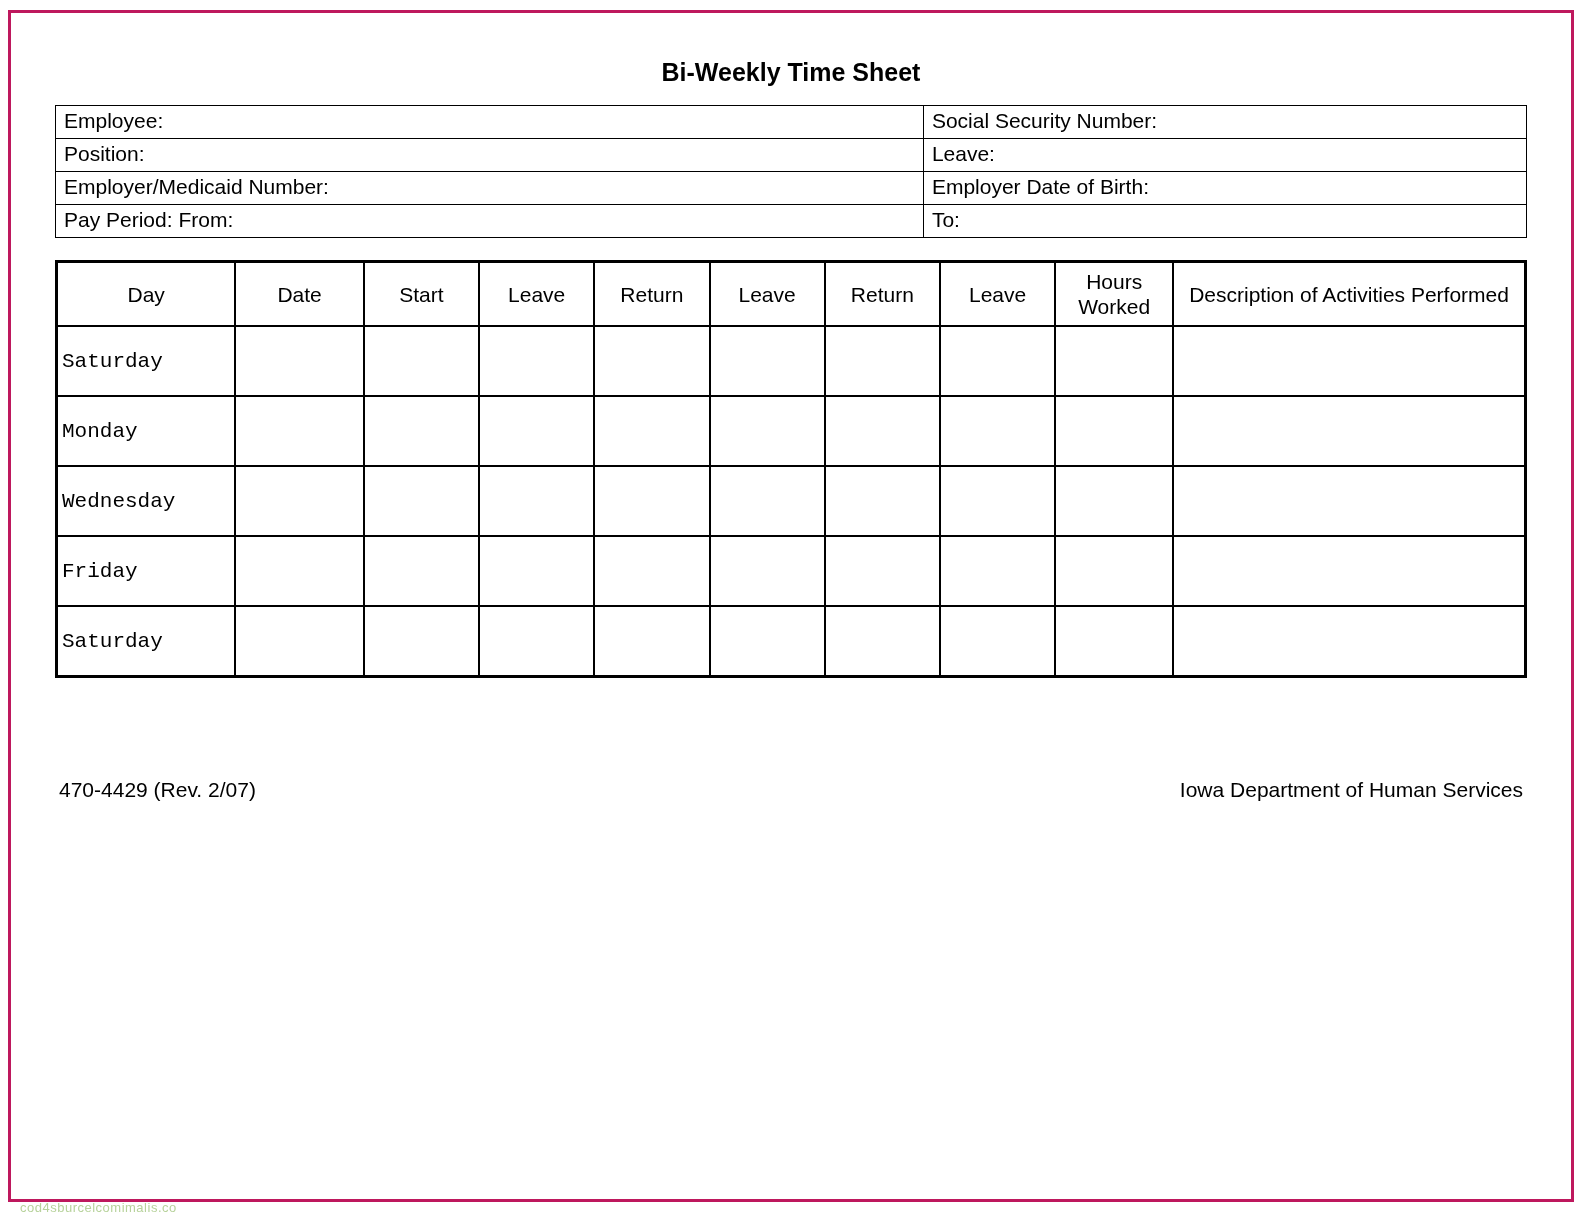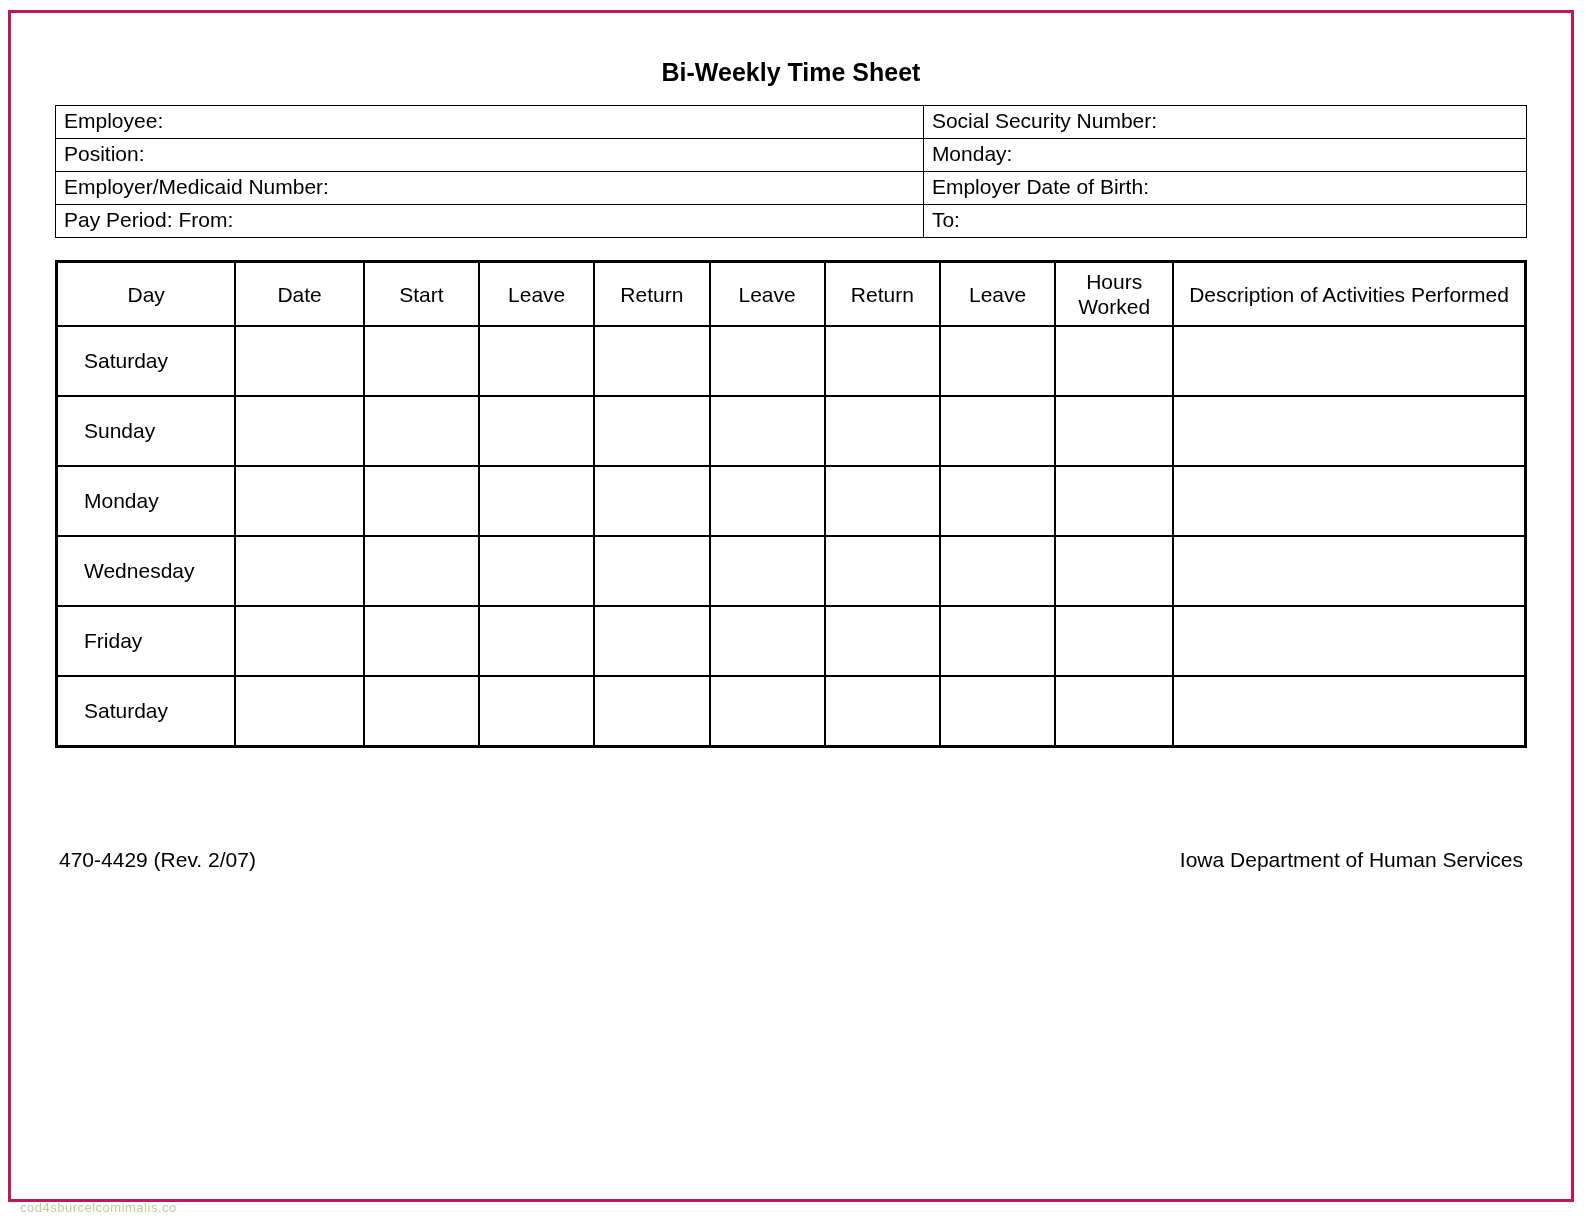--- a/index.html
+++ b/index.html
@@ -64,22 +64,23 @@
     font-size: 21px;
     font-weight: normal;
     text-align: center;
     padding: 6px 4px;
     line-height: 1.2;
   }
   .time-table thead tr { height: 58px; }
   .time-table tbody td { height: 66px; }
   .time-table tbody td.day-cell {
     font-size: 21px;
-    padding-left: 26px;
+    padding-left: 4px;
     vertical-align: middle;
+    font-family: Liberation Mono, monospace;
   }
   
   .c-day  { width: 135px; }
   .c-date { width: 97px; }
   .c-val  { width: 87px; }
   .c-hrs  { width: 89px; }
   .c-desc { width: 266px; }
 
   .footer-row {
     margin-top: 100px;
@@ -112,21 +113,21 @@
           <col class="left">
           <col class="right">
         </colgroup>
       <tbody>
           <tr>
         <td>Employee:</td>
         <td>Social Security Number:</td>
       </tr>
       <tr>
         <td>Position:</td>
-        <td>Monday:</td>
+        <td>Leave:</td>
       </tr>
       <tr>
         <td>Employer/Medicaid Number:</td>
         <td>Employer Date of Birth:</td>
       </tr>
       <tr>
         <td>Pay Period:  From:</td>
         <td>To:</td>
       </tr>
     </tbody>
@@ -167,32 +168,20 @@
               <td></td>
               <td></td>
               <td></td>
               <td></td>
               <td></td>
               <td></td>
               <td></td>
               <td></td>
           </tr>
           <tr>
-            <td class="day-cell">Sunday</td>
-            <td></td>
-              <td></td>
-              <td></td>
-              <td></td>
-              <td></td>
-              <td></td>
-              <td></td>
-              <td></td>
-              <td></td>
-          </tr>
-          <tr>
             <td class="day-cell">Monday</td>
             <td></td>
               <td></td>
               <td></td>
               <td></td>
               <td></td>
               <td></td>
               <td></td>
               <td></td>
               <td></td>

